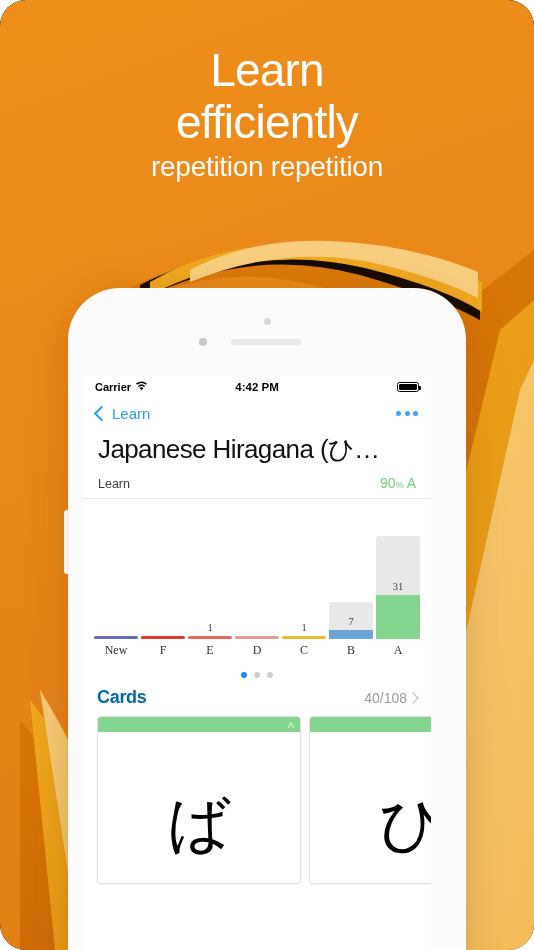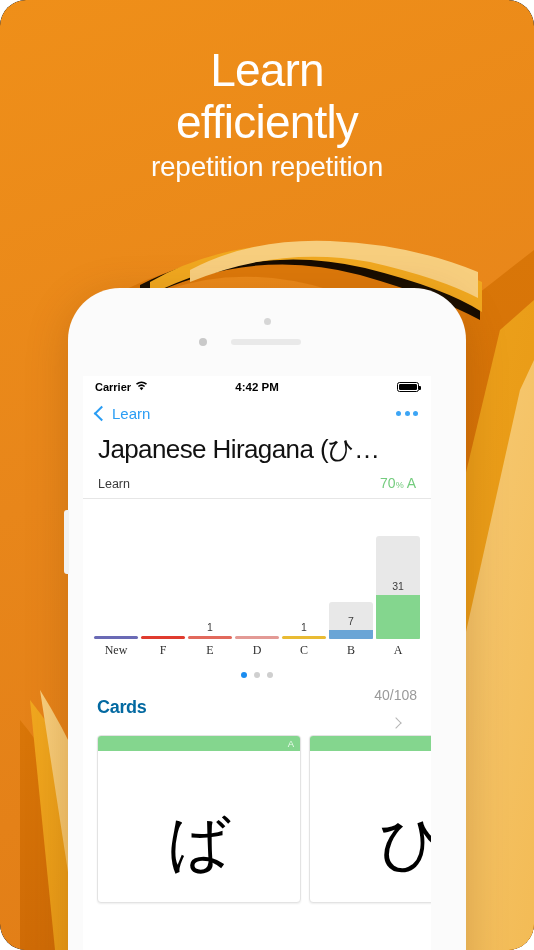--- a/index.html
+++ b/index.html
@@ -218,20 +218,21 @@
     justify-content: space-between;
   }
   .bar-slot {
     width: 44px;
     position: relative;
     height: 100%;
     display: flex;
     flex-direction: column;
     justify-content: flex-end;
     align-items: center;
+    font-family: Liberation Serif, serif;
   }
   .bar-track {
     width: 100%;
     background: #e8e8e8;
     border-radius: 3px 3px 0 0;
     position: relative;
     display: flex;
     flex-direction: column;
     justify-content: flex-end;
     box-sizing: border-box;
@@ -279,21 +280,21 @@
   .dots span.on { background: #1a8cf0; }
 
   
   .cards-head {
     display: flex;
     justify-content: space-between;
     align-items: center;
     padding: 0 14px 8px 14px;
   }
   .cards-title { font-size: 18px; font-weight: bold; color: #0369a1; letter-spacing:-0.3px; }
-  .cards-right { display: flex; align-items: center; gap: 16px; color: #9a9a9a; font-size: 14px; flex-direction: column; }
+  .cards-right { display: flex; align-items: center; gap: 2px; color: #9a9a9a; font-size: 14px; }
   .chev-right {
     width: 7px; height: 7px;
     border-top: 1.8px solid #b5b5b5;
     border-right: 1.8px solid #b5b5b5;
     transform: rotate(45deg);
   }
 
   
   .tiles {
     display: flex;
@@ -412,21 +413,21 @@
             <span></span>
             <span></span>
         </div>
       </div>
 
       <div class="deck-title">Japanese Hiragana (ひ…</div>
 
       <div class="grade-row">
         <div class="grade-label">Learn</div>
         <div class="grade-value">
-          <span>70</span><span class="pct">%</span><span class="letter">A</span>
+          <span>90</span><span class="pct">%</span><span class="letter">A</span>
         </div>
       </div>
 
       <div class="chart">
         <div class="bars">
 
           <div class="bar-slot">
             <div class="bar-line" style="background:#6a6ab5"></div>
           </div>
 

